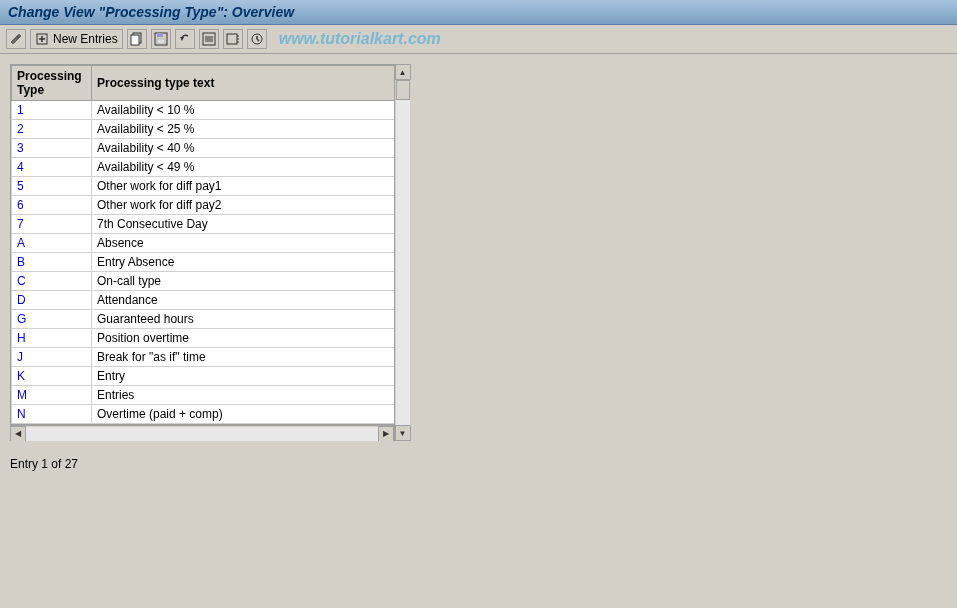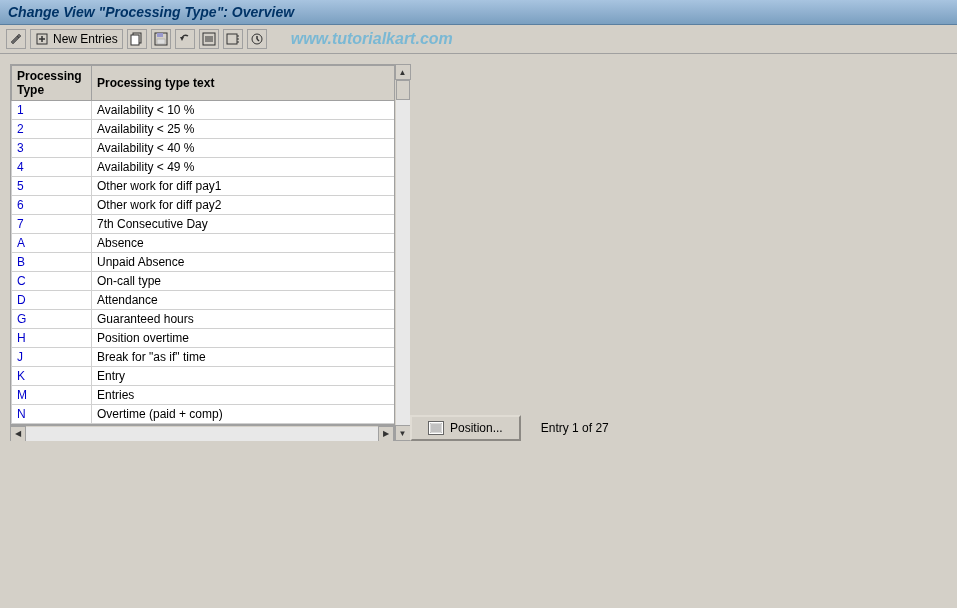--- a/index.html
+++ b/index.html
@@ -53,30 +53,30 @@
       cursor: pointer;
       padding: 2px 4px;
       border: 1px solid #a0a0a0;
       background: #d4d0c8;
     }
     .toolbar-watermark {
       color: #7ab8d4;
       font-size: 16px;
       font-weight: bold;
       font-style: italic;
-      margin-left: 20px;
+      margin-left: 8px;
     }
 
     
     .main-content {
       background: #d4d0c8;
       padding: 10px;
       display: flex;
-      flex-direction: row;
-      align-items: flex-end;
+      flex-direction: column;
+      align-items: flex-start;
     }
 
     
     .table-container {
       border: 1px solid #a0a0a0;
       background: #fff;
       width: 400px;
       position: relative;
     }
 
@@ -341,21 +341,21 @@
               <tr>
                 <td>7</td>
                 <td>7th Consecutive Day</td>
               </tr>
               <tr>
                 <td>A</td>
                 <td>Absence</td>
               </tr>
               <tr>
                 <td>B</td>
-                <td>Unpaid Absence</td>
+                <td>Entry Absence</td>
               </tr>
               <tr>
                 <td>C</td>
                 <td>On-call type</td>
               </tr>
               <tr>
                 <td>D</td>
                 <td>Attendance</td>
               </tr>
               <tr>
@@ -396,28 +396,16 @@
     <div class="scrollbar-v">
       <div class="scroll-btn">▲</div>
       <div class="scroll-track">
         <div class="scroll-thumb"></div>
       </div>
       <div class="scroll-btn">▼</div>
     </div>
   </div>
 
   <div class="bottom-section">
-    <button class="position-btn">
-      <div class="position-btn-icon">
-        <svg width="12" height="10" viewBox="0 0 12 10">
-          <rect x="0" y="0" width="12" height="10" fill="#fff" stroke="#666" stroke-width="0.5"></rect>
-          <line x1="1" y1="2" x2="11" y2="2" stroke="#666" stroke-width="0.8"></line>
-          <line x1="1" y1="4" x2="11" y2="4" stroke="#666" stroke-width="0.8"></line>
-          <line x1="1" y1="6" x2="11" y2="6" stroke="#666" stroke-width="0.8"></line>
-          <line x1="1" y1="8" x2="11" y2="8" stroke="#666" stroke-width="0.8"></line>
-        </svg>
-      </div>
-      <span>Position...</span>
-    </button>
     <span class="entry-info">Entry 1 of 27</span>
   </div>
 
 </div>
 
 </body></html>

